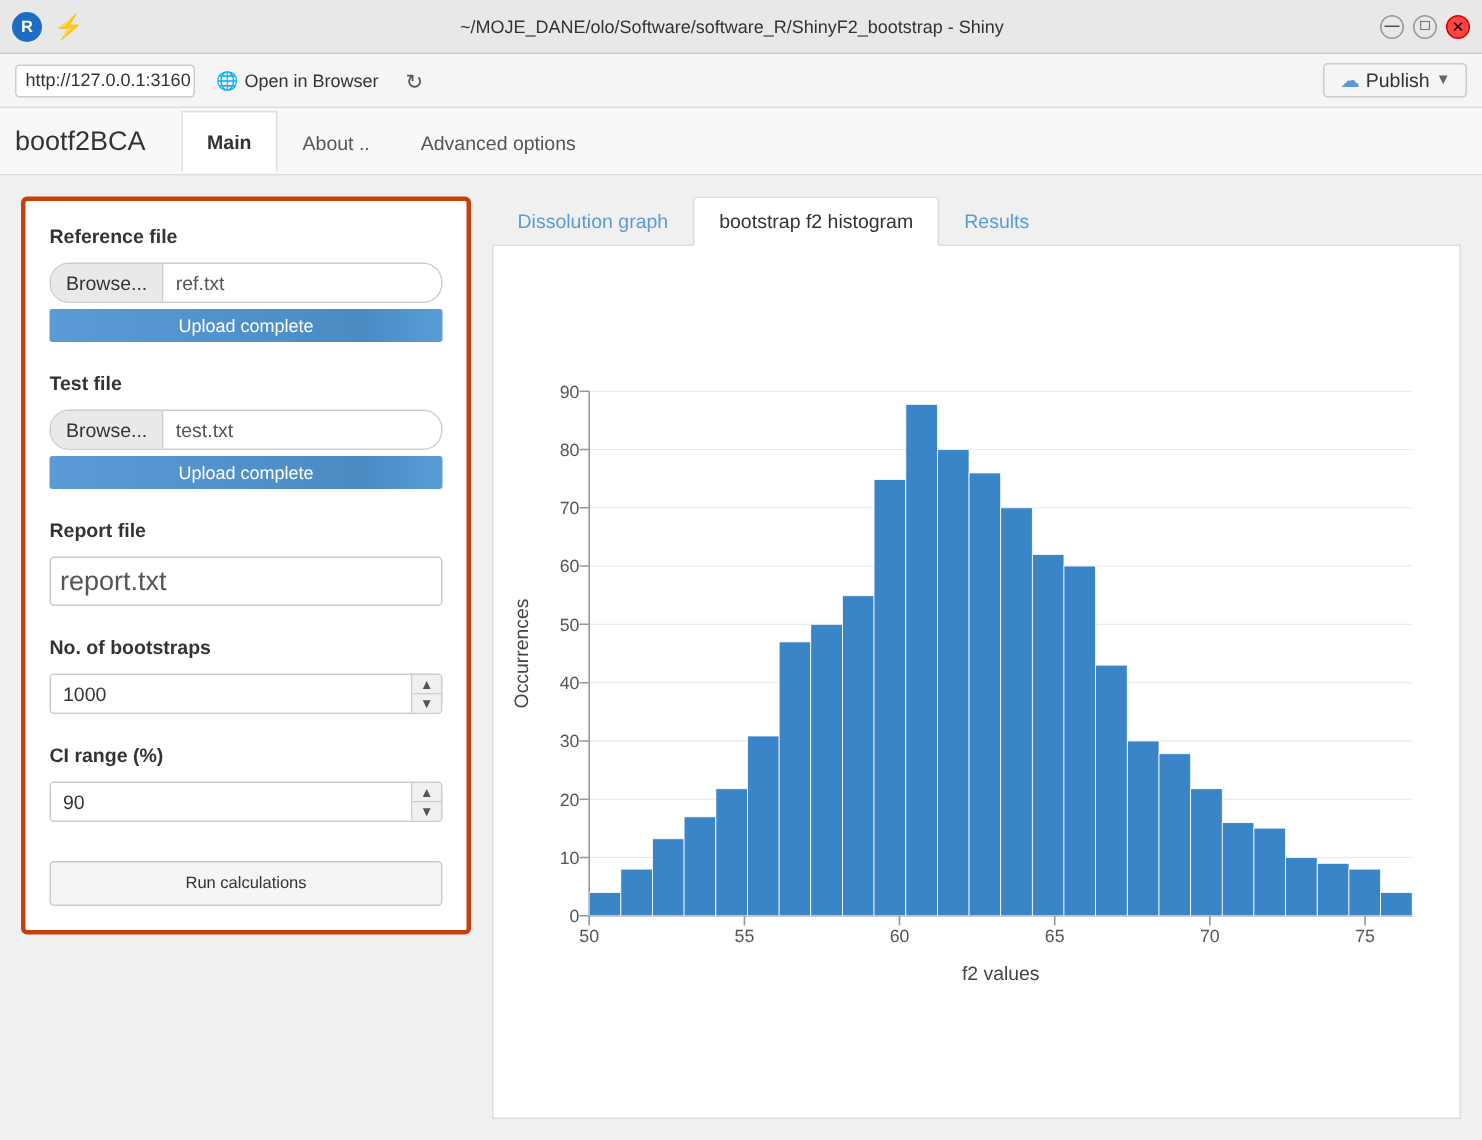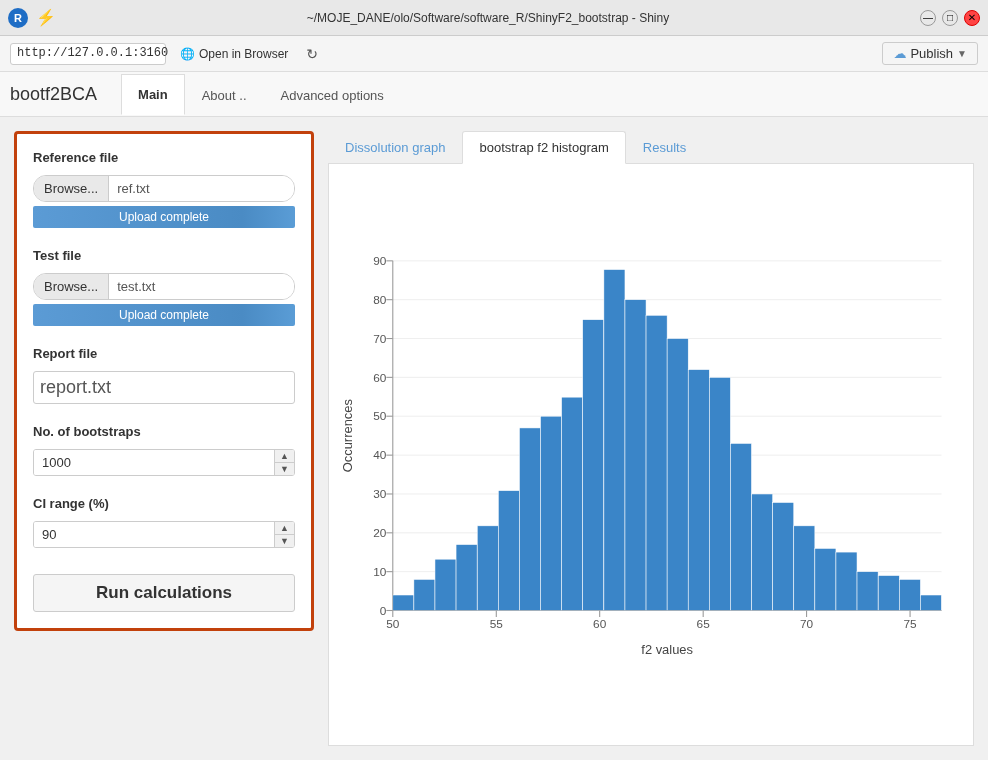--- a/index.html
+++ b/index.html
@@ -19,21 +19,21 @@
     .title-btn.min { background: #e8e8e8; }
     .title-btn.max { background: #e8e8e8; }
 
     
     .address-bar {
       display: flex; align-items: center; height: 36px; padding: 0 10px; gap: 8px;
       background: #f5f5f5; border-bottom: 1px solid #ddd;
     }
     .address-input {
       font-size: 12px; color: #333; background: white; border: 1px solid #ccc;
-      padding: 2px 6px; border-radius: 3px; height: 22px; width: 156px; font-family: Liberation Mono, monospace;
+      padding: 2px 6px; border-radius: 3px; height: 22px; width: 120px;
     }
     .open-in-browser-btn {
       display: flex; align-items: center; gap: 4px; font-size: 12px; color: #333;
       background: none; border: none; cursor: pointer; padding: 3px 6px;
     }
     .refresh-btn {
       background: none; border: none; cursor: pointer; font-size: 14px; color: #555;
       padding: 2px 4px;
     }
     .publish-btn {
@@ -118,22 +118,22 @@
       display: flex; flex-direction: column; border-left: 1px solid #ccc;
       background: #f5f5f5;
     }
     .spinner-btn {
       flex: 1; border: none; background: #f0f0f0; cursor: pointer; font-size: 9px;
       padding: 0 5px; color: #555; line-height: 1;
     }
     .spinner-btn:first-child { border-bottom: 1px solid #ccc; }
     .run-btn {
       width: 100%; padding: 8px; background: #f5f5f5; border: 1px solid #ccc;
-      border-radius: 3px; cursor: pointer; font-size: 17px; color: #333;
-      font-weight: 700; margin-top: 6px;
+      border-radius: 3px; cursor: pointer; font-size: 11px; color: #333;
+      font-weight: 400; margin-top: 6px;
     }
 
     
     .main-panel { flex: 1; display: flex; flex-direction: column; }
 
     
     .sub-tabs {
       display: flex; border-bottom: 1px solid #ddd; margin-bottom: 0;
     }
     .sub-tab {

